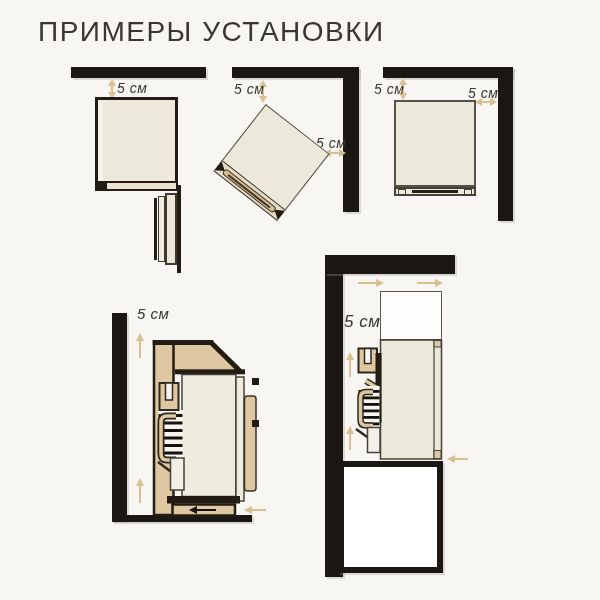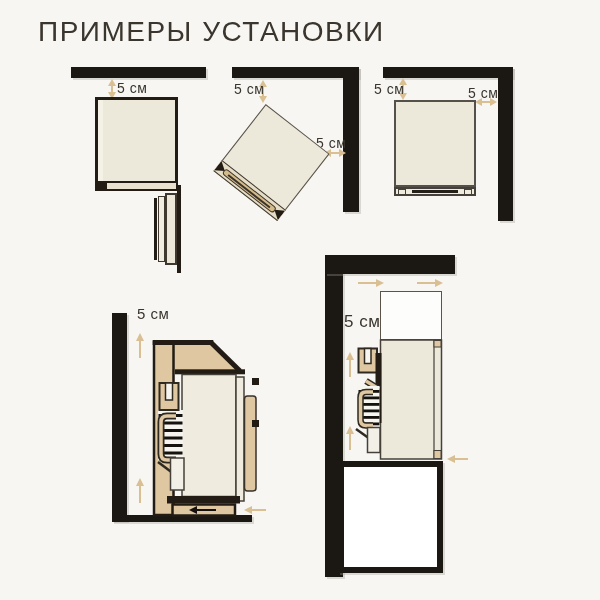--- a/index.html
+++ b/index.html
@@ -5,21 +5,21 @@
   :root{
     --bg:#f7f6f3; --wall:#1b1712; --ink:#221c15; --paper:#ece9db;
     --tan:#dfc7a1; --arrow:#d9bf92; --text:#3a352d; --white:#ffffff;
   }
   html,body{margin:0;padding:0;background:var(--bg);}
   .canvas{position:relative;width:600px;height:600px;background:var(--bg);overflow:hidden;
           font-family:"Liberation Sans", sans-serif;}
   .title{position:absolute;left:38px;top:16px;font-size:28px;letter-spacing:1.5px;
          color:var(--text);font-weight:400;white-space:nowrap;}
   .wall{position:absolute;background:var(--wall);box-shadow:2px 2px 0 rgba(160,154,146,.33);}
-  .dim-label{position:absolute;font-size:14px;color:var(--text);letter-spacing:.5px;white-space:nowrap;}
+  .dim-label{position:absolute;font-size:14px;color:var(--text);letter-spacing:.5px;white-space:nowrap;font-style:italic;}
   .dim-label.md{font-size:15px;}
   .dim-label.lg{font-size:17px;}
 
   
   .dim-v{position:absolute;width:2px;background:var(--arrow);}
   .dim-v::before,.dim-v::after{content:"";position:absolute;left:-3px;
     border-left:4px solid transparent;border-right:4px solid transparent;}
   .dim-v::before{top:-7px;border-bottom:7px solid var(--arrow);}
   .dim-v::after{bottom:-7px;border-top:7px solid var(--arrow);}
   .dim-h{position:absolute;height:2px;background:var(--arrow);}

